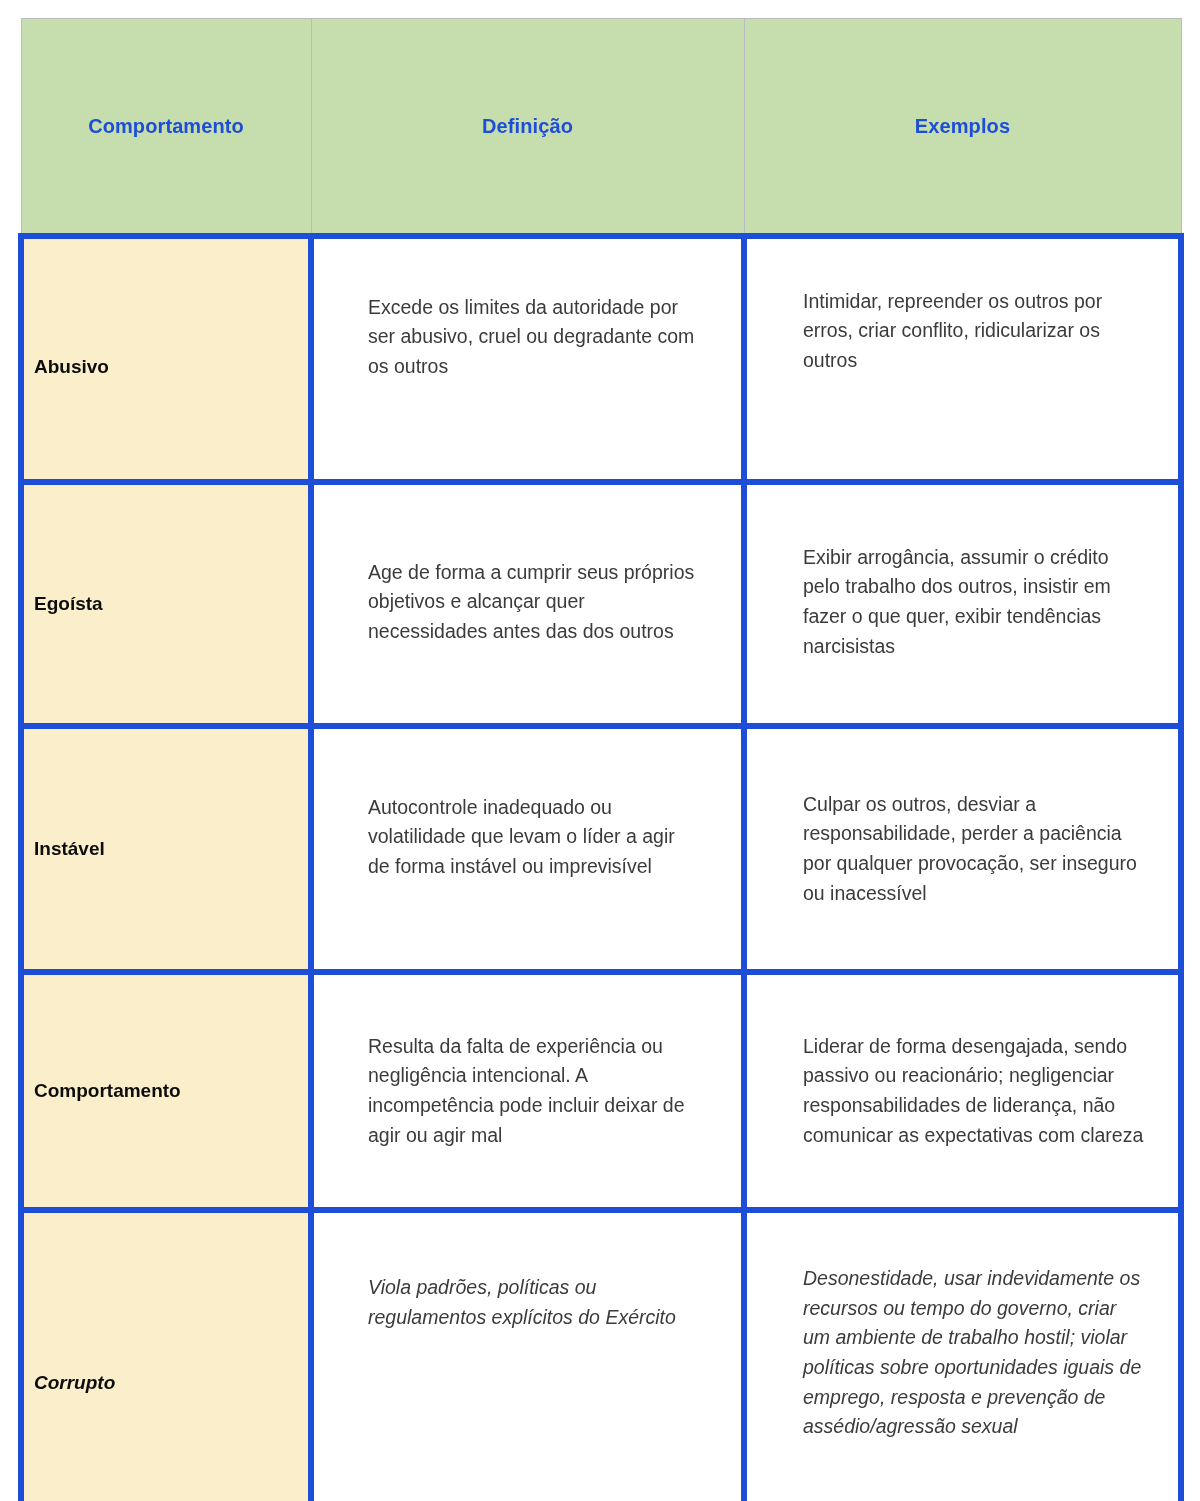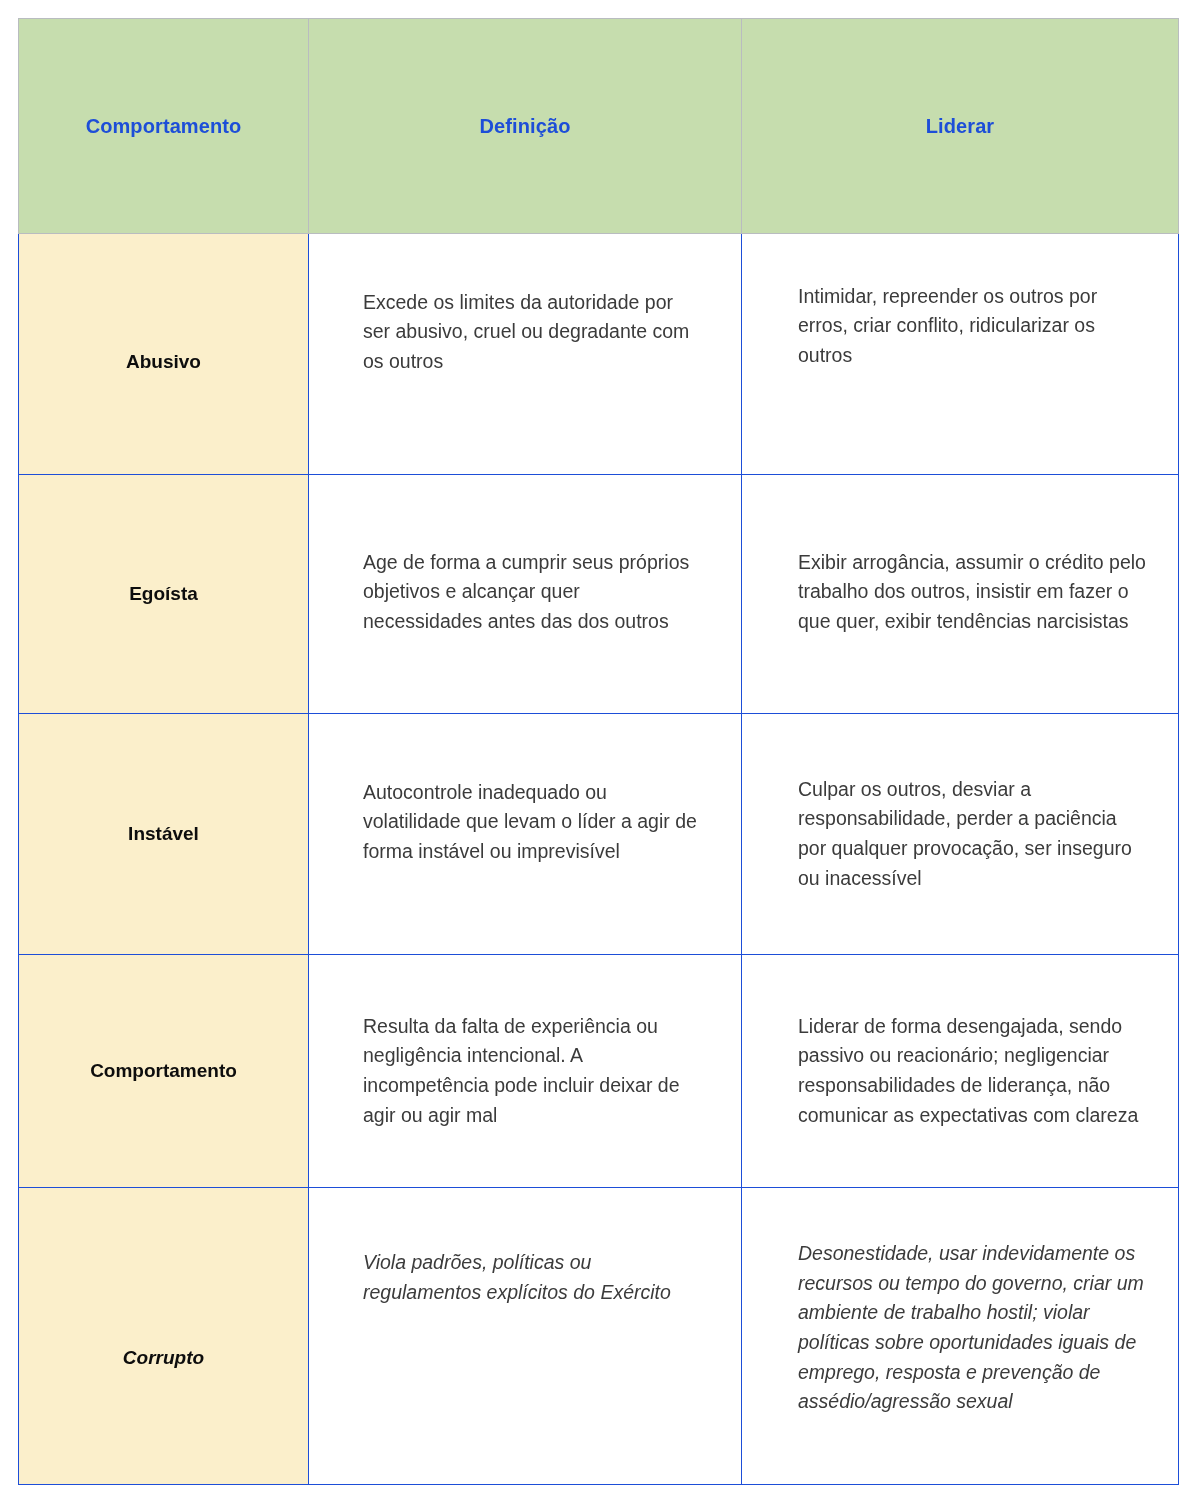--- a/index.html
+++ b/index.html
@@ -49,28 +49,27 @@
     text-align: center;
     vertical-align: middle;
     font-size: 20px;
     font-weight: bold;
     color: #1d4ed8;
     letter-spacing: 0.1px;
     padding: 0 12px;
   }
 
   tbody td {
-    border: 1px solid #1d4ed8;
+    border: 6px solid #1d4ed8;
     vertical-align: middle;
     color: #3a3a3a;
   }
 
   td.cell-behavior {
     background: #fbefcb;
-    text-align: center;
     vertical-align: middle;
     font-size: 19px;
     font-weight: bold;
     color: #0d0d0d;
     padding: 0 10px;
   }
 
   td.cell-definition,
   td.cell-examples {
     background: #ffffff;
@@ -125,21 +124,21 @@
     <table class="behavior-table">
       <colgroup>
         <col class="col-behavior">
         <col class="col-definition">
         <col class="col-examples">
       </colgroup>
       <thead>
         <tr>
           <th>Comportamento</th>
           <th>Definição</th>
-          <th>Liderar</th>
+          <th>Exemplos</th>
         </tr>
       </thead>
       <tbody>
 
         <tr class="row-0">
           <td class="cell-behavior">
             <span class="label">Abusivo</span>
           </td>
           <td class="cell-definition">
             <span class="def-text">Excede os limites da autoridade por ser abusivo, cruel ou degradante com os outros</span>

